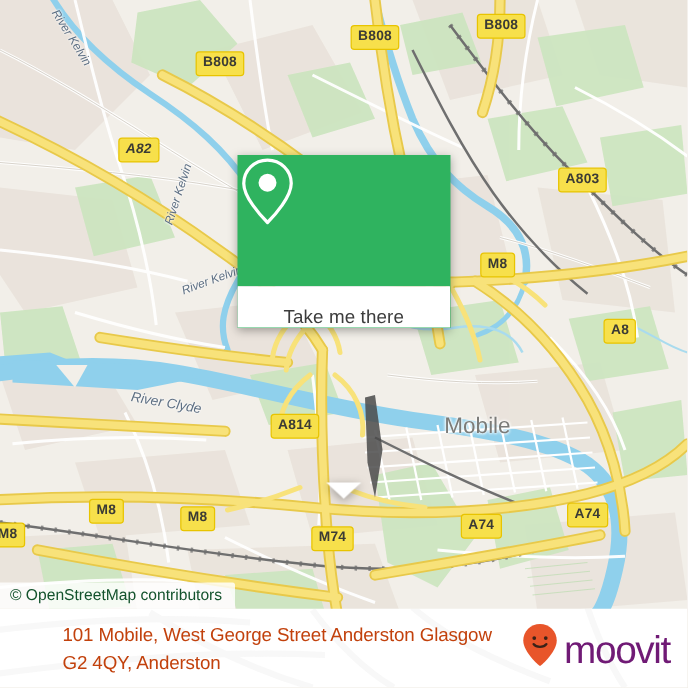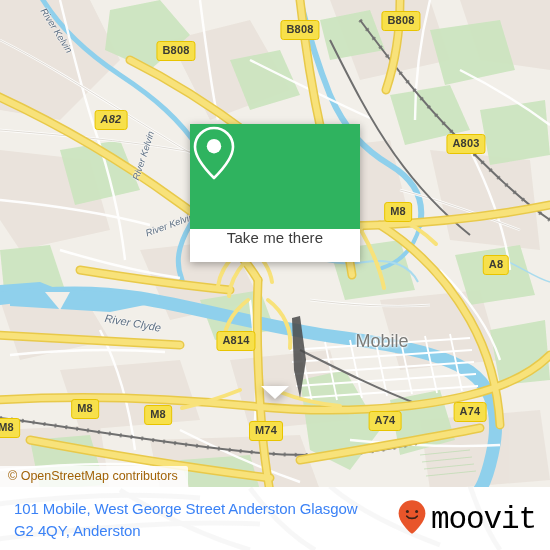--- a/index.html
+++ b/index.html
@@ -55,67 +55,67 @@
     position:absolute;left:190px;top:124px;width:170px;
     filter:drop-shadow(0 2px 4px rgba(0,0,0,.33));
   }
   .card-top{
     height:105px;width:100%;
     display:flex;align-items:center;justify-content:center;
   }
   .card-bot{
     height:33px;width:100%;
     background:#fff;
-    display:flex;align-items:flex-start;justify-content:center;
+    display:flex;align-items:flex-end;justify-content:center;
   }
   .card-label{
     color:#3c3c3c;font-size:15px;letter-spacing:.1px;
   }
   .card-tail{
     position:absolute;left:50%;top:262px;transform:translateX(-50%);
     width:0;height:0;
     border-left:14px solid transparent;
     border-right:14px solid transparent;
     border-top:13px solid #fff;
   }
   .pin-svg{display:block;}
 
   
   .attrib{
     position:absolute;left:0;top:466px;
     background:rgba(255,255,255,.82);
     padding:3px 10px 4px 8px;
-    font-size:12.5px;color:#a16207;
+    font-size:12.5px;color:#14532d;
     white-space:nowrap;
     border-radius:0 2px 0 0;
     text-align:right;
   }
 
   
   .footer{
     position:absolute;left:0;top:487px;width:550px;height:63px;
     background:#fff;overflow:hidden;
   }
   .footer-wm{
     position:absolute;left:0;top:-487px;width:550px;height:550px;
     opacity:.10;pointer-events:none;
   }
   .footer-inner{
     position:relative;display:flex;align-items:center;height:100%;
     padding:0 8px 0 14px;box-sizing:border-box;
   }
   .addr{
-    flex:1;font-size:15px;line-height:1.42;color:#3b82f6;
-    letter-spacing:-.1px;padding-top:2px;
+    flex:1;font-size:15px;line-height:1.42;color:#c2410c;
+    letter-spacing:-.1px;padding-top:2px;margin-left:36px;
   }
   .brand{display:flex;align-items:center;gap:4px;padding-right:6px;}
   .brand-word{
-    font-size:31px;line-height:1;color:#000000;
+    font-size:31px;line-height:1;color:#701a75;
     letter-spacing:-1.1px;font-weight:400;
-    font-family:Liberation Mono, monospace;
+    font-family:Liberation Sans, sans-serif;
     position:relative;top:1px;
   }
 </style>
 </head>
 <body>
 
 <div class="screen">
 
   <div class="map">
     <svg width="550" height="490" viewBox="0 0 550 490">

